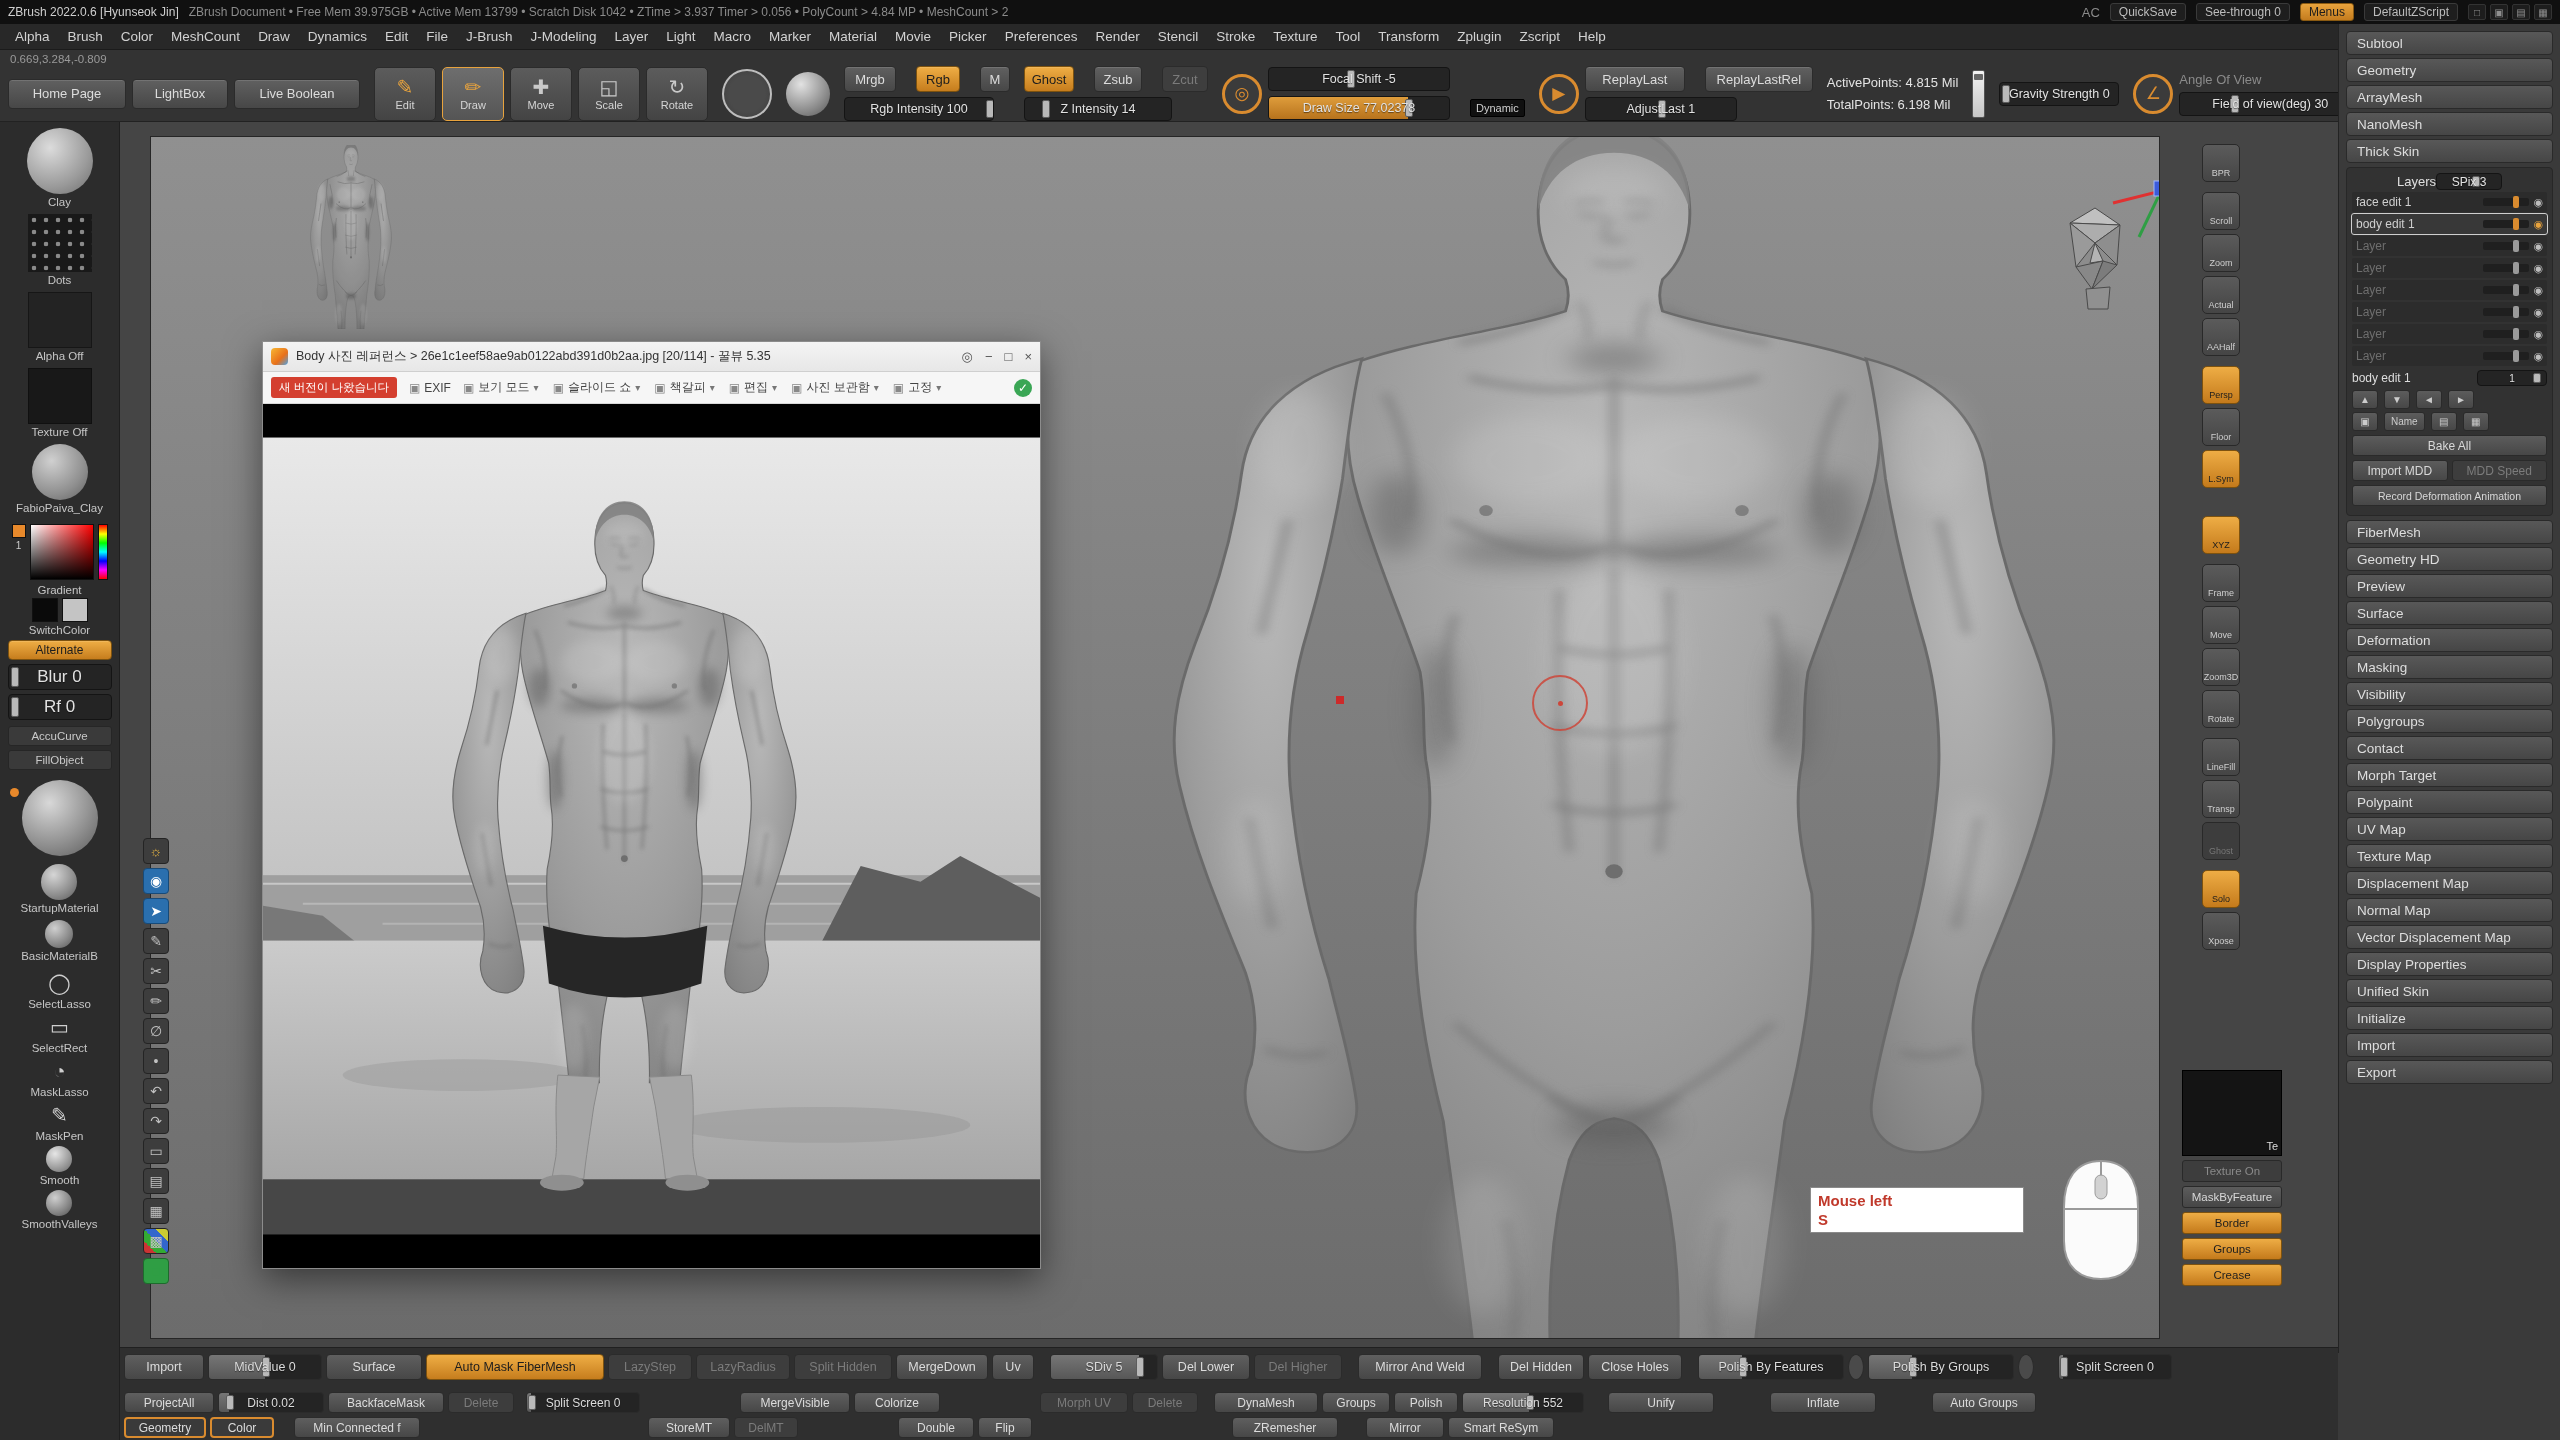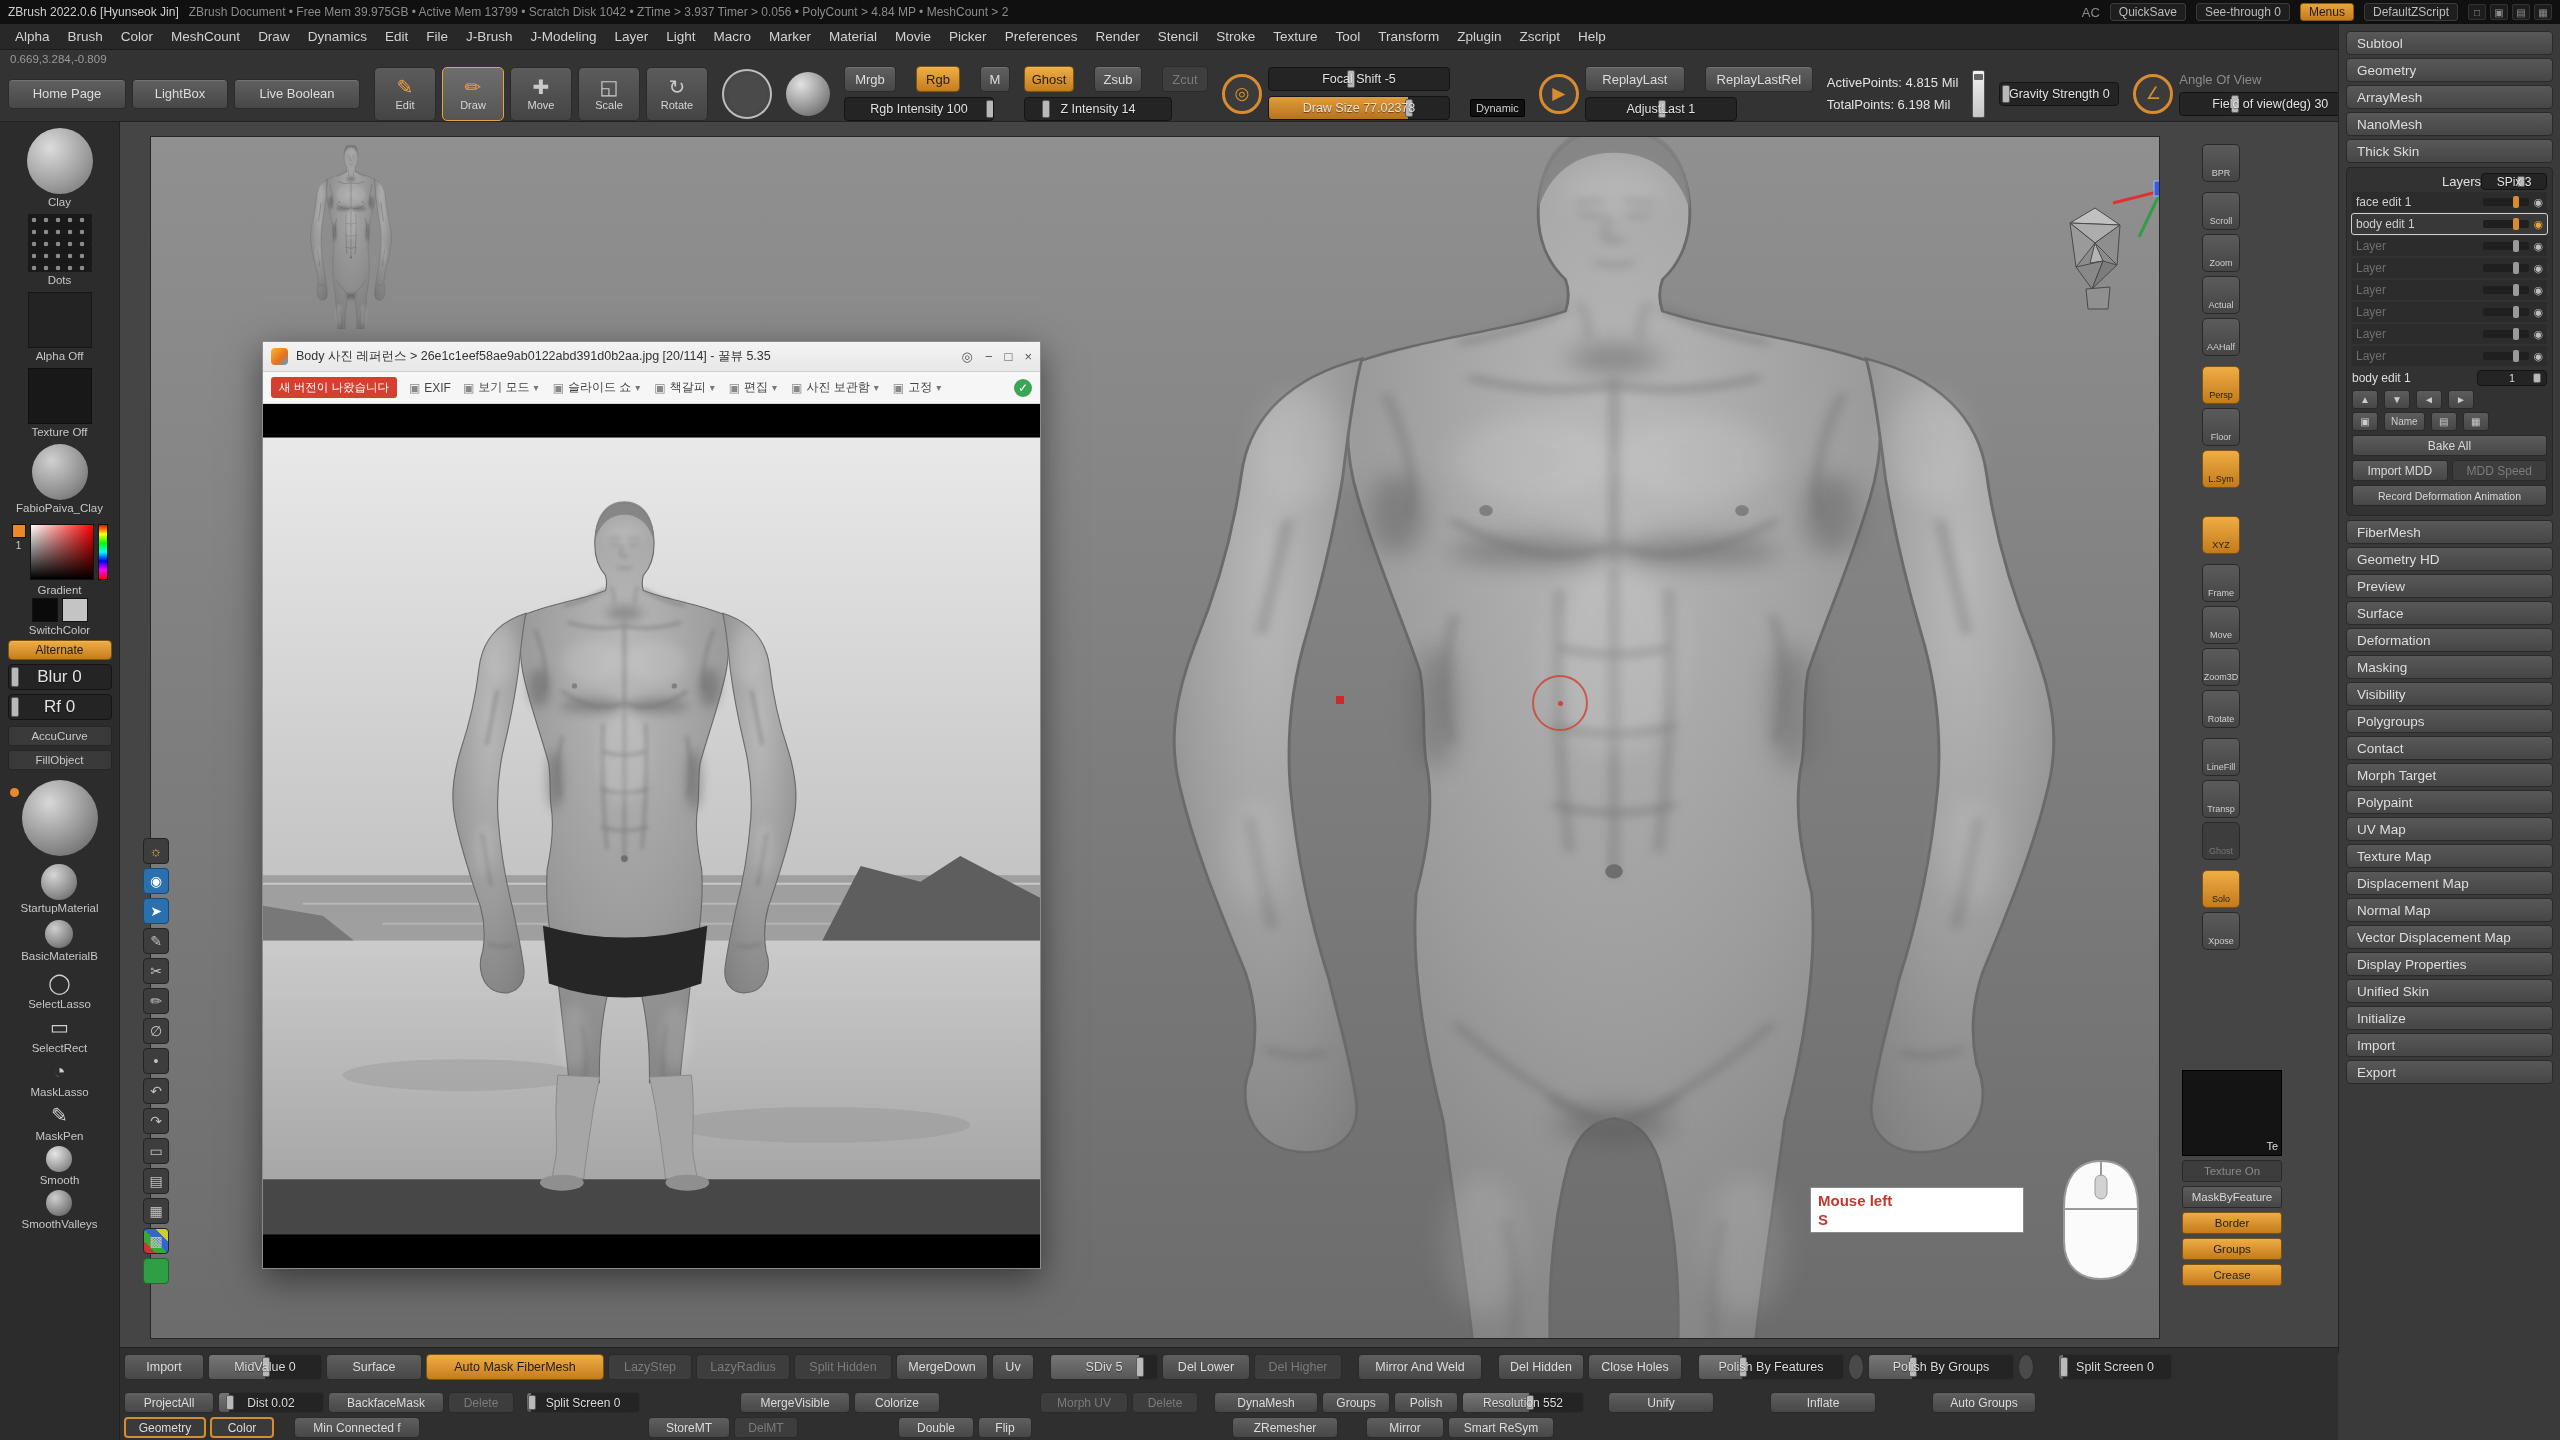--- a/index.html
+++ b/index.html
@@ -156,21 +156,21 @@
   #model-fig{position:absolute;left:920px;top:0;width:1086px;height:1203px}
   #nav-gizmo{position:absolute;left:1948px;top:42px}
   #head-preview{position:absolute;left:1899px;top:66px}
 
   
   #right-tray{position:absolute;left:2338px;top:24px;width:222px;height:1329px;background:#3a3a3a;
               border-left:1px solid #232323;padding:4px 7px;z-index:6;overflow:hidden}
   .tray-section{height:24px;margin:3px 0;background:linear-gradient(#585858,#464646);border:1px solid #2a2a2a;
                 border-radius:4px;display:flex;align-items:center;padding:0 10px;font-size:13.5px;color:#dedede}
   #layers-panel{background:#323232;border:1px solid #272727;border-radius:4px;padding:5px;margin:4px 0}
-  #layers-head{display:flex;align-items:center;justify-content:flex-end;margin-bottom:1px}
+  #layers-head{display:flex;align-items:center;justify-content:center;margin-bottom:1px}
   #layers-head .hd{font-size:13px;color:#e0e0e0}
   .layer-row{height:20px;display:flex;align-items:center;gap:4px;padding:0 4px;margin:2px 0;background:#2c2c2c;border-radius:2px}
   .layer-row .lname{flex:1;font-size:12px;color:#cfcfcf;white-space:nowrap;overflow:hidden}
   .layer-row.lr-sel{outline:1px solid #cfcfcf;background:#383838}
   .layer-row.lr-ghost .lname{color:#6e6e6e}
   .lmini{width:46px;height:8px;background:#1f1f1f;border-radius:2px;position:relative}
   .lmini::after{content:"";position:absolute;left:64%;top:-2px;width:6px;height:12px;background:#d98b2f;border-radius:2px}
   .lr-ghost .lmini::after{background:#9a9a9a}
   .leye{font-size:11px;color:#bdbdbd}
   .lr-sel .leye{color:#e8a33d}

